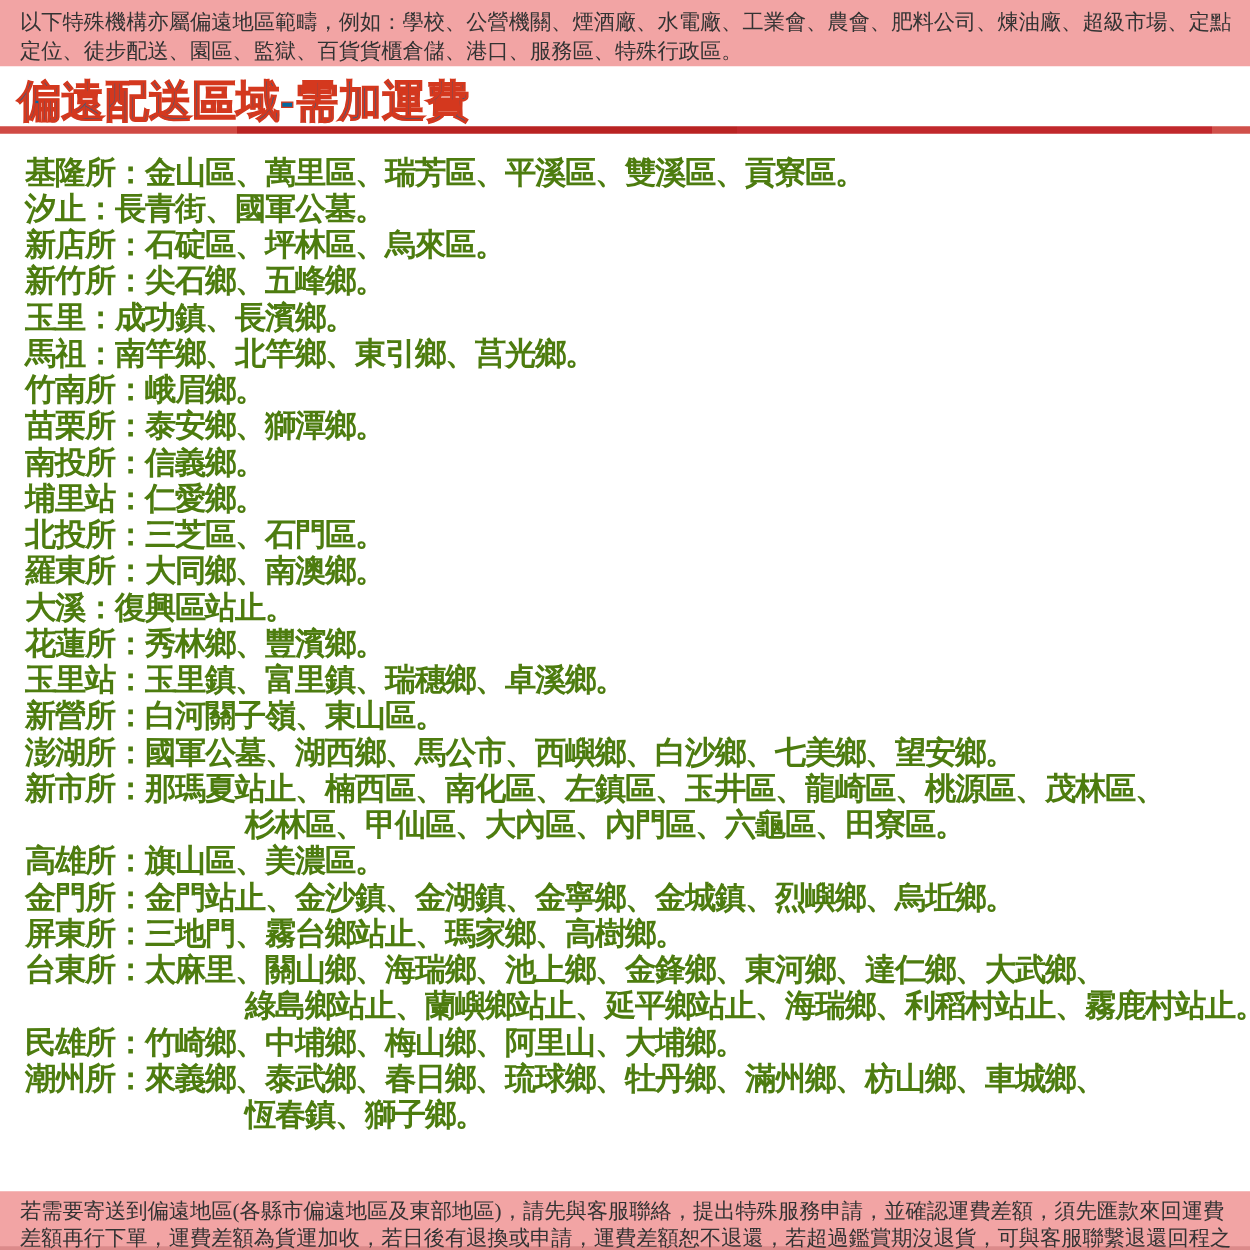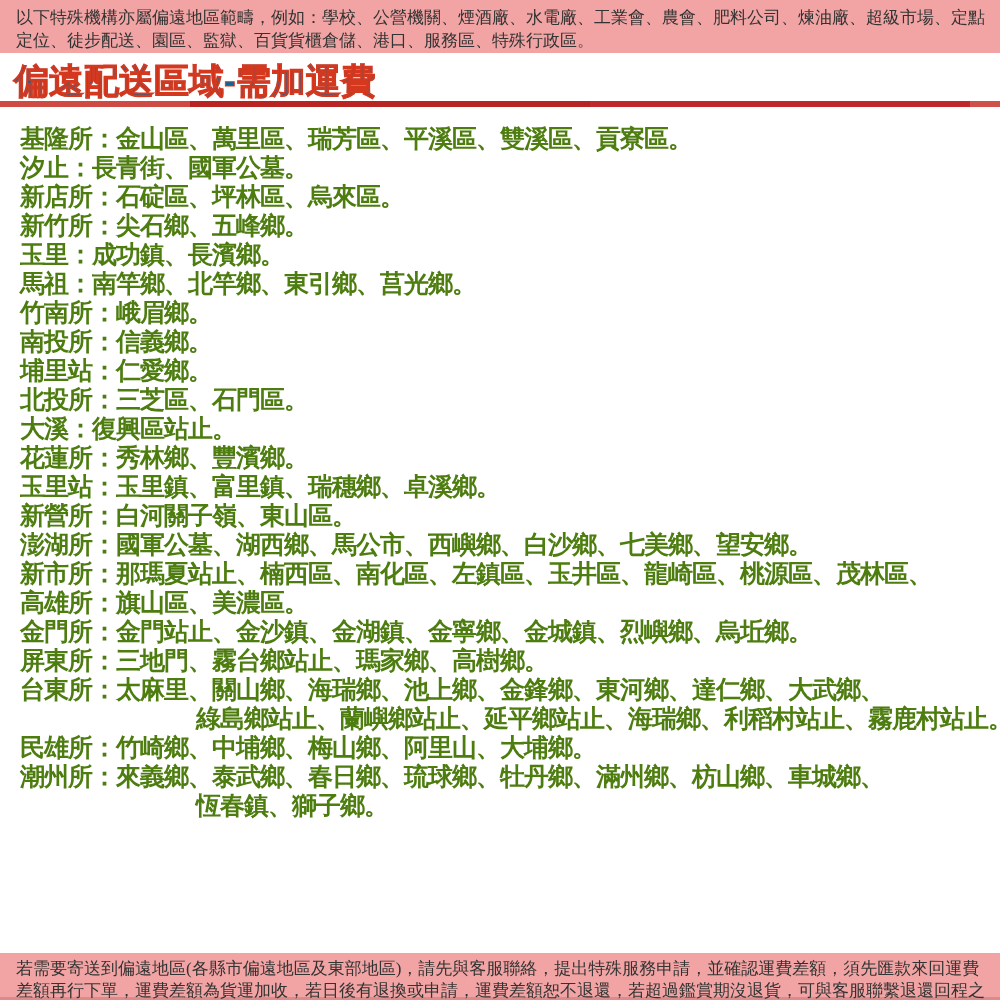--- a/index.html
+++ b/index.html
@@ -101,29 +101,32 @@
   <div class="title-divider"></div>
 
   <div class="region-list">
       <div class="list-row"><span class="row-label">基隆所：</span><span class="row-value">金山區、萬里區、瑞芳區、平溪區、雙溪區、貢寮區。</span></div>
       <div class="list-row"><span class="row-label">汐止：</span><span class="row-value">長青街、國軍公墓。</span></div>
       <div class="list-row"><span class="row-label">新店所：</span><span class="row-value">石碇區、坪林區、烏來區。</span></div>
       <div class="list-row"><span class="row-label">新竹所：</span><span class="row-value">尖石鄉、五峰鄉。</span></div>
       <div class="list-row"><span class="row-label">玉里：</span><span class="row-value">成功鎮、長濱鄉。</span></div>
       <div class="list-row"><span class="row-label">馬祖：</span><span class="row-value">南竿鄉、北竿鄉、東引鄉、莒光鄉。</span></div>
       <div class="list-row"><span class="row-label">竹南所：</span><span class="row-value">峨眉鄉。</span></div>
+      <div class="list-row"><span class="row-label">苗栗所：</span><span class="row-value">泰安鄉、獅潭鄉。</span></div>
       <div class="list-row"><span class="row-label">南投所：</span><span class="row-value">信義鄉。</span></div>
       <div class="list-row"><span class="row-label">埔里站：</span><span class="row-value">仁愛鄉。</span></div>
       <div class="list-row"><span class="row-label">北投所：</span><span class="row-value">三芝區、石門區。</span></div>
+      <div class="list-row"><span class="row-label">羅東所：</span><span class="row-value">大同鄉、南澳鄉。</span></div>
       <div class="list-row"><span class="row-label">大溪：</span><span class="row-value">復興區站止。</span></div>
       <div class="list-row"><span class="row-label">花蓮所：</span><span class="row-value">秀林鄉、豐濱鄉。</span></div>
       <div class="list-row"><span class="row-label">玉里站：</span><span class="row-value">玉里鎮、富里鎮、瑞穗鄉、卓溪鄉。</span></div>
       <div class="list-row"><span class="row-label">新營所：</span><span class="row-value">白河關子嶺、東山區。</span></div>
       <div class="list-row"><span class="row-label">澎湖所：</span><span class="row-value">國軍公墓、湖西鄉、馬公市、西嶼鄉、白沙鄉、七美鄉、望安鄉。</span></div>
       <div class="list-row"><span class="row-label">新市所：</span><span class="row-value">那瑪夏站止、楠西區、南化區、左鎮區、玉井區、龍崎區、桃源區、茂林區、</span></div>
+      <div class="list-row cont">杉林區、甲仙區、大內區、內門區、六龜區、田寮區。</div>
       <div class="list-row"><span class="row-label">高雄所：</span><span class="row-value">旗山區、美濃區。</span></div>
       <div class="list-row"><span class="row-label">金門所：</span><span class="row-value">金門站止、金沙鎮、金湖鎮、金寧鄉、金城鎮、烈嶼鄉、烏坵鄉。</span></div>
       <div class="list-row"><span class="row-label">屏東所：</span><span class="row-value">三地門、霧台鄉站止、瑪家鄉、高樹鄉。</span></div>
       <div class="list-row"><span class="row-label">台東所：</span><span class="row-value">太麻里、關山鄉、海瑞鄉、池上鄉、金鋒鄉、東河鄉、達仁鄉、大武鄉、</span></div>
       <div class="list-row cont">綠島鄉站止、蘭嶼鄉站止、延平鄉站止、海瑞鄉、利稻村站止、霧鹿村站止。</div>
       <div class="list-row"><span class="row-label">民雄所：</span><span class="row-value">竹崎鄉、中埔鄉、梅山鄉、阿里山、大埔鄉。</span></div>
       <div class="list-row"><span class="row-label">潮州所：</span><span class="row-value">來義鄉、泰武鄉、春日鄉、琉球鄉、牡丹鄉、滿州鄉、枋山鄉、車城鄉、</span></div>
       <div class="list-row cont">恆春鎮、獅子鄉。</div>
     </div>
 

